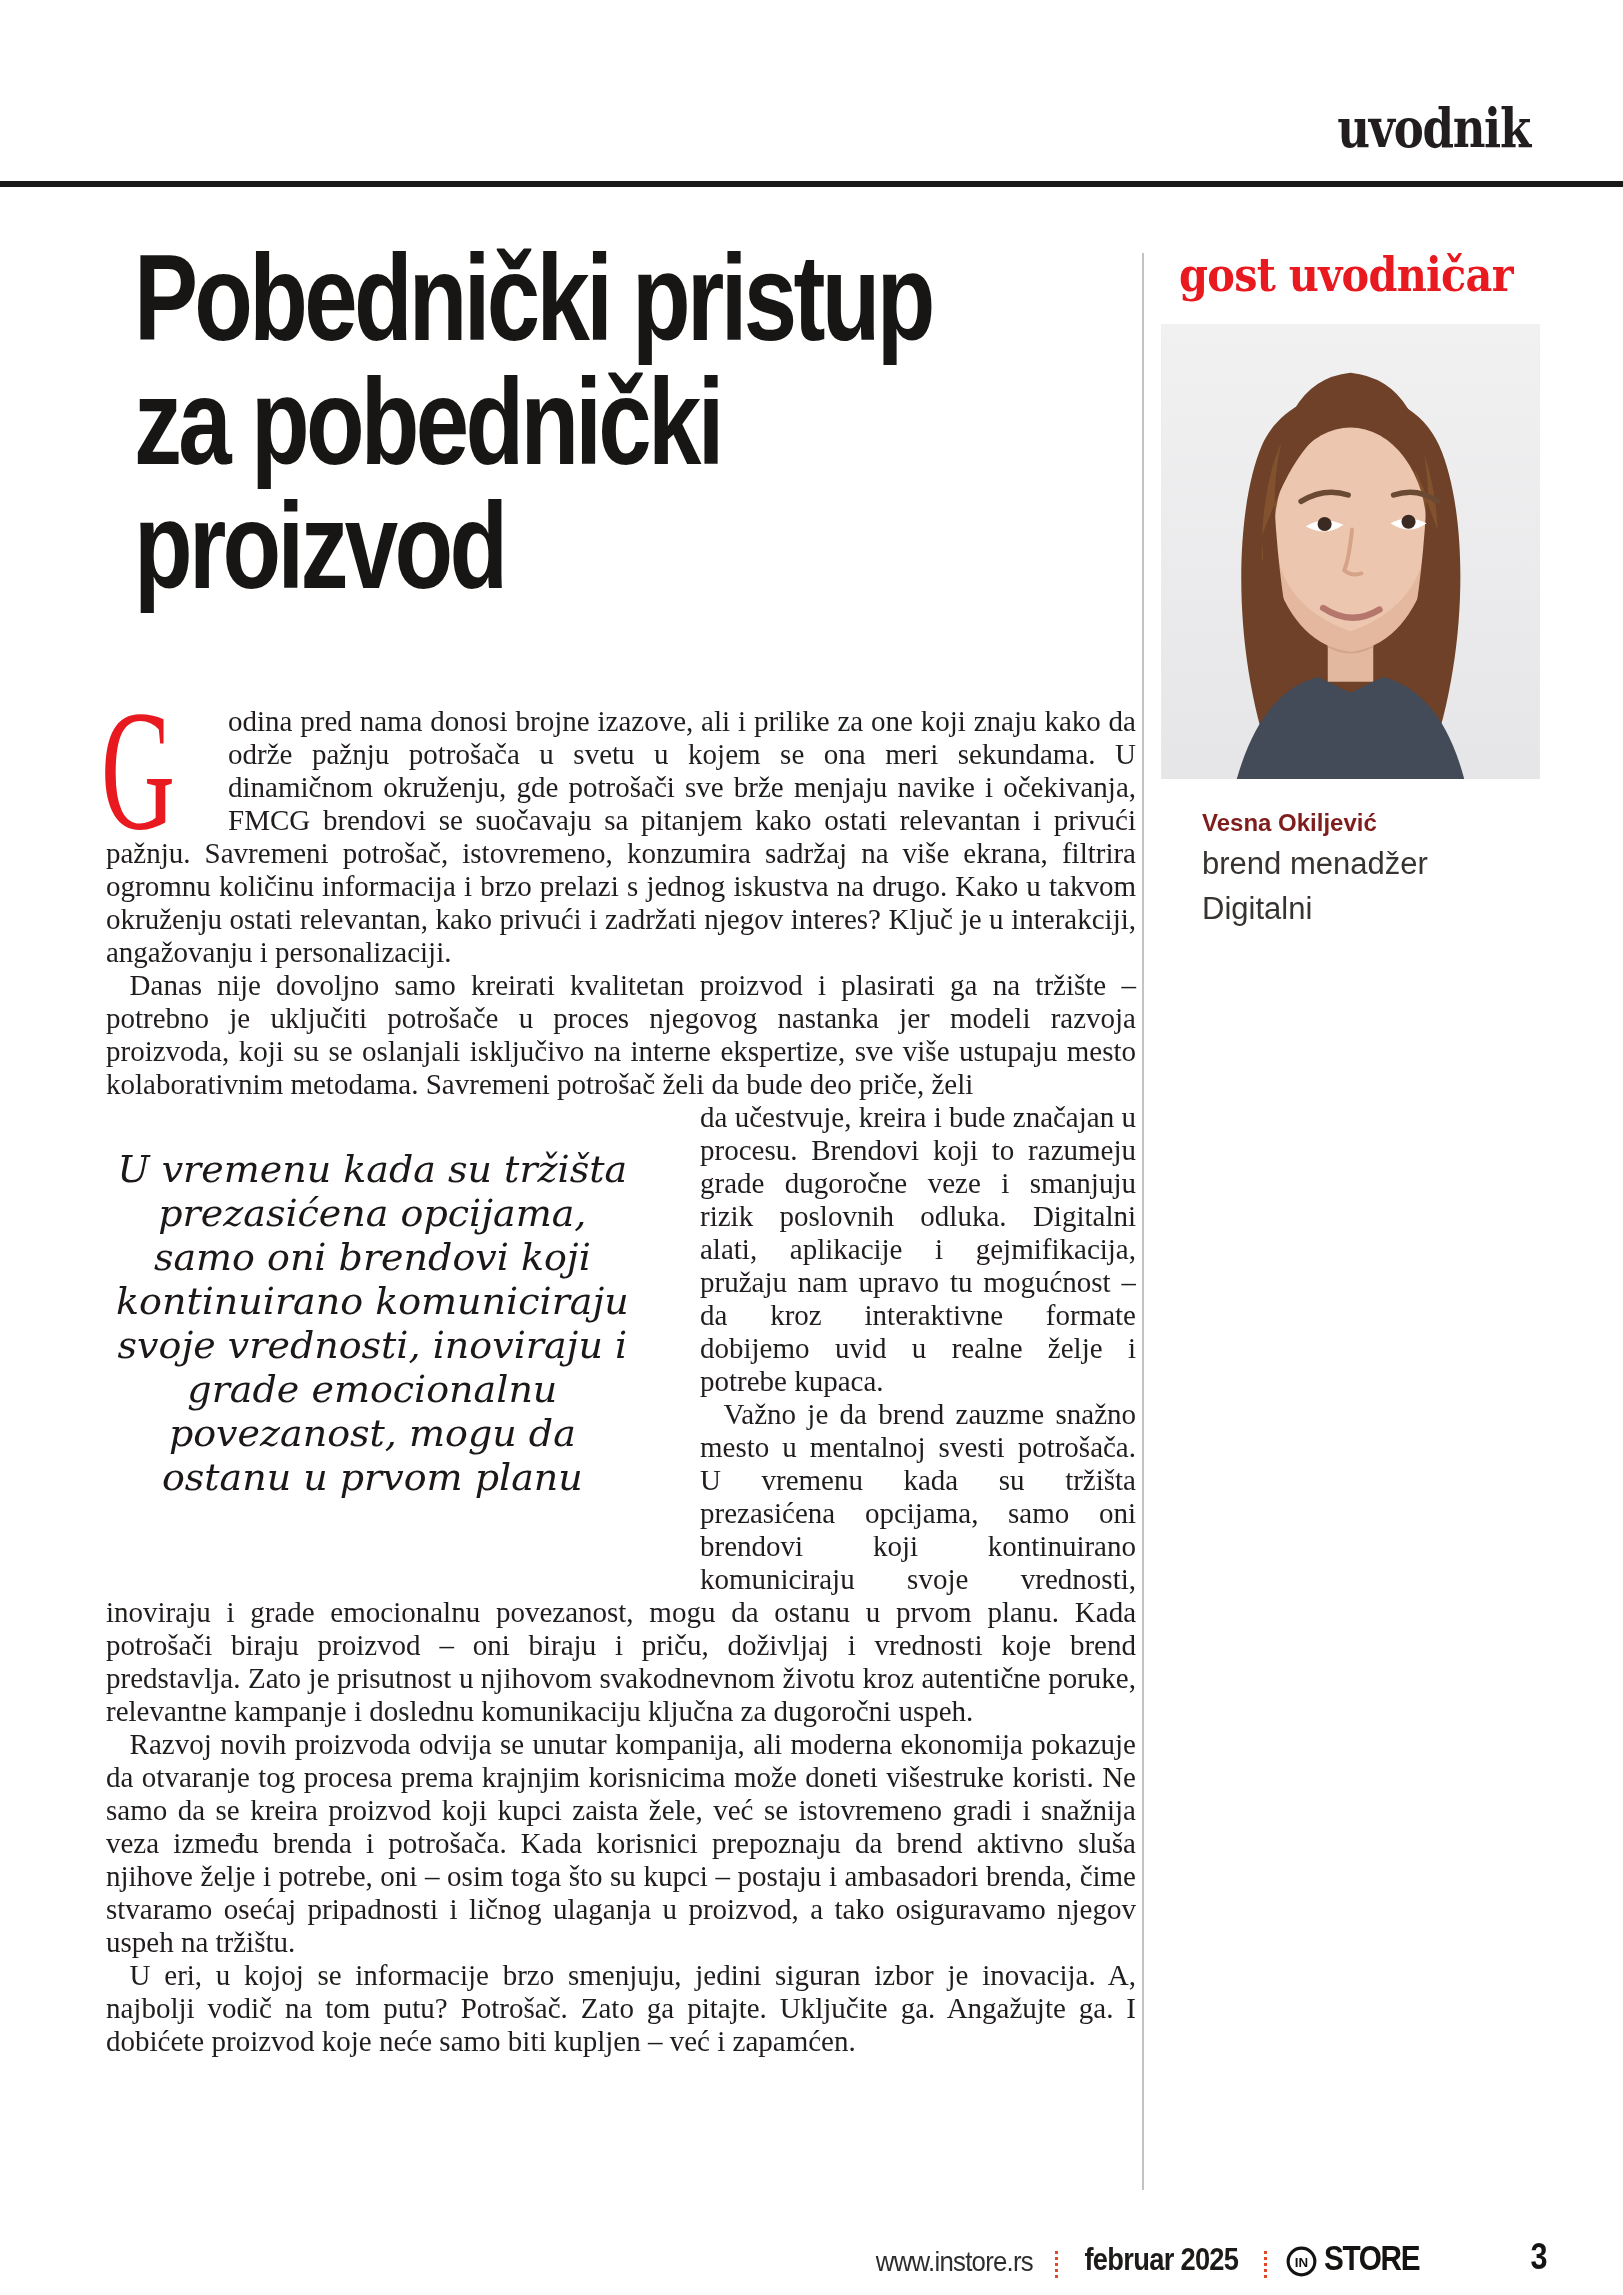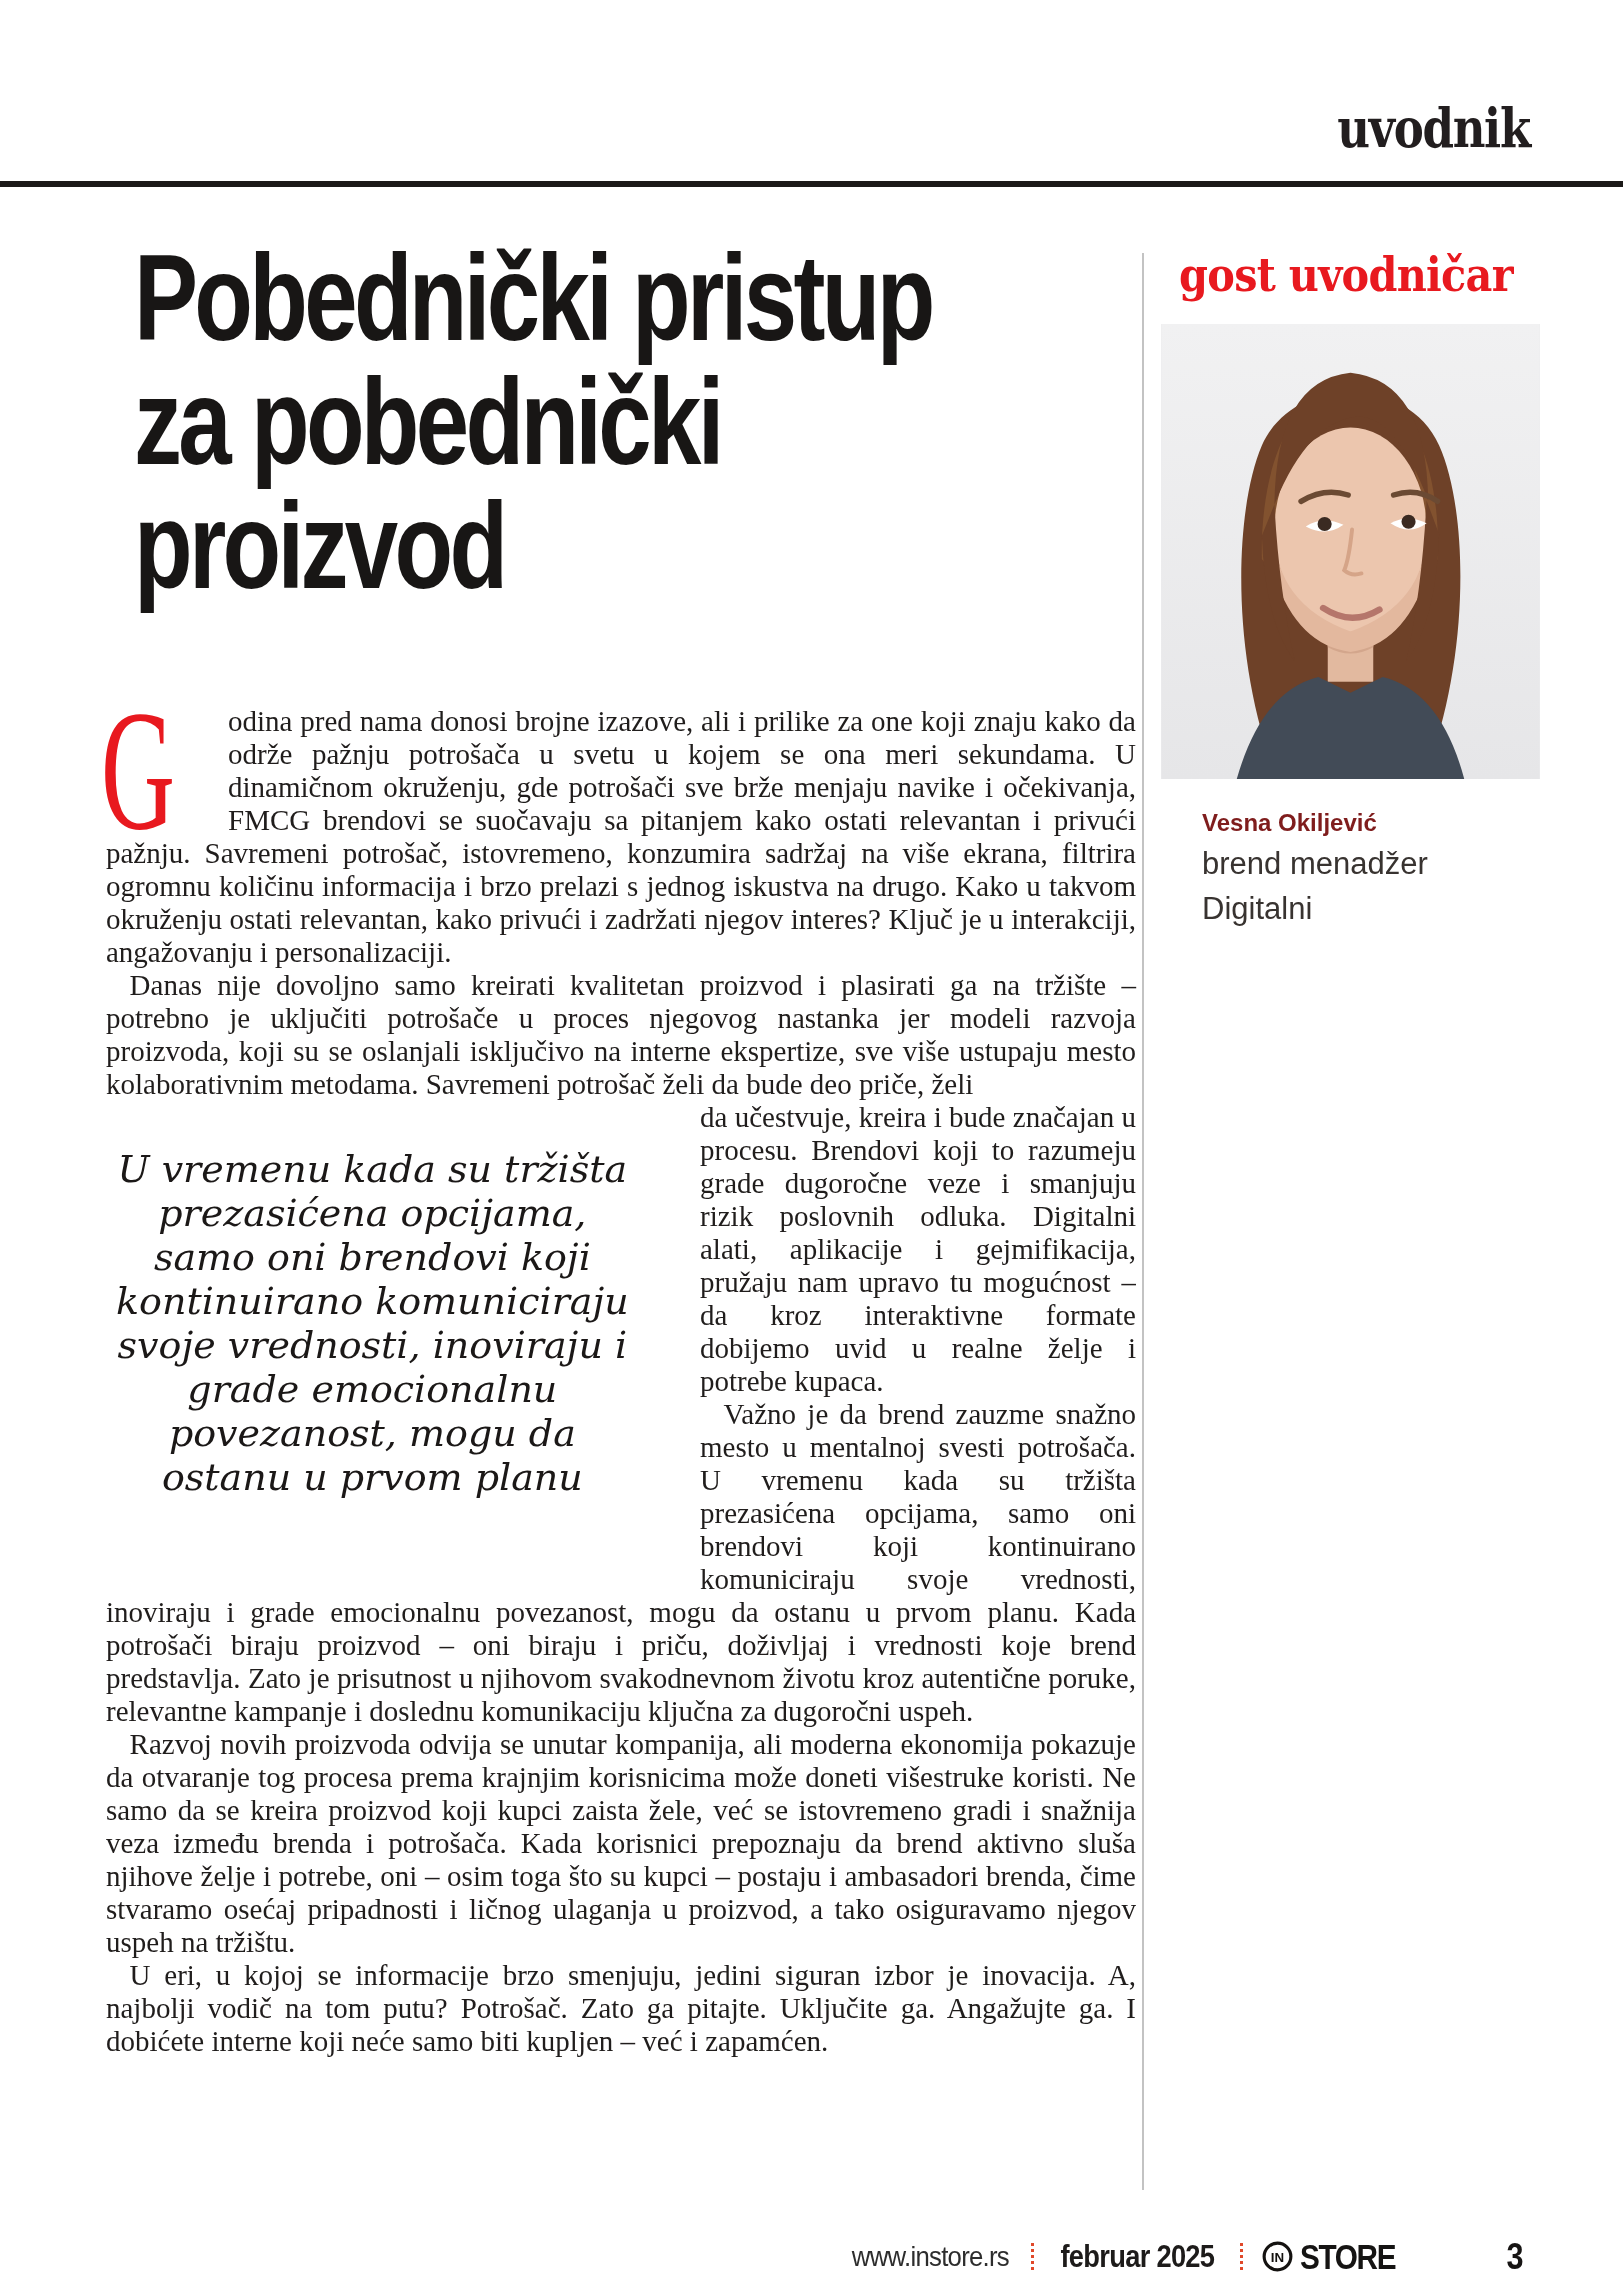--- a/index.html
+++ b/index.html
@@ -71,22 +71,22 @@
     margin:30px 0 0 41px; font-family:"Liberation Sans", sans-serif;
     font-weight:700; font-size:24px; color:#7f1d1d;
   }
   .person-role, .person-company {
     margin:9px 0 0 41px; font-family:"Liberation Sans", sans-serif;
     font-size:31px; color:#383330;
   }
 
   
   .footer {
-    position:absolute; right:98px; bottom:17.3px;
-    display:flex; align-items:center;margin-top:32px;
+    position:absolute; right:74px; bottom:17.3px;
+    display:flex; align-items:flex-end;margin-top:32px;
   }
   .site {
     font-family:"Liberation Sans", sans-serif; font-size:28px; color:#2d2d2d;
     letter-spacing:-0.8px; transform:scaleX(0.92);
   }
   .dot-sep { width:0; height:27px; border-left:3.9px dotted #e0482a; margin:0 15.7px; }
   .issue {
     font-family:"Liberation Sans", sans-serif; font-weight:700; font-size:31px;
     color:#1d1b1a; letter-spacing:-0.8px; transform:scaleX(0.88);
   }
@@ -171,21 +171,21 @@
 
     <p class="p-danas">Danas nije dovoljno samo kreirati kvalitetan proizvod i plasirati ga na tržište – potrebno je uključiti potrošače u proces njegovog nastanka jer modeli razvoja proizvoda, koji su se oslanjali isključivo na interne ekspertize, sve više ustupaju mesto kolaborativnim metodama. Savremeni potrošač želi da bude deo priče, želi</p>
 
     <div class="wrap-zone">
       <blockquote class="pull-quote" style="margin-left:0;">U vremenu kada su tržišta prezasićena opcijama, samo oni brendovi koji kontinuirano komuniciraju svoje vrednosti, inoviraju i grade emocionalnu povezanost, mogu da ostanu u prvom planu</blockquote>
       <p>da učestvuje, kreira i bude značajan u procesu. Brendovi koji to razumeju grade dugoročne veze i smanjuju rizik poslovnih odluka. Digitalni alati, aplikacije i gejmifikacija, pružaju nam upravo tu mogućnost – da kroz interaktivne formate dobijemo uvid u realne želje i potrebe kupaca.</p>
       <p class="p-cont">Važno je da brend zauzme snažno mesto u mentalnoj svesti potrošača. U vremenu kada su tržišta prezasićena opcijama, samo oni brendovi koji kontinuirano komuniciraju svoje vrednosti, inoviraju i grade emocionalnu povezanost, mogu da ostanu u prvom planu. Kada potrošači biraju proizvod – oni biraju i priču, doživljaj i vrednosti koje brend predstavlja. Zato je prisutnost u njihovom svakodnevnom životu kroz autentične poruke, relevantne kampanje i doslednu komunikaciju ključna za dugoročni uspeh.</p>
     </div>
 
     <p class="p-razvoj">Razvoj novih proizvoda odvija se unutar kompanija, ali moderna ekonomija pokazuje da otvaranje tog procesa prema krajnjim korisnicima može doneti višestruke koristi. Ne samo da se kreira proizvod koji kupci zaista žele, već se istovremeno gradi i snažnija veza između brenda i potrošača. Kada korisnici prepoznaju da brend aktivno sluša njihove želje i potrebe, oni – osim toga što su kupci – postaju i ambasadori brenda, čime stvaramo osećaj pripadnosti i ličnog ulaganja u proizvod, a tako osiguravamo njegov uspeh na tržištu.</p>
-    <p class="p-ueri">U eri, u kojoj se informacije brzo smenjuju, jedini siguran izbor je inovacija. A, najbolji vodič na tom putu? Potrošač. Zato ga pitajte. Uključite ga. Angažujte ga. I dobićete interne koji neće samo biti kupljen – već i zapamćen.</p>
+    <p class="p-ueri">U eri, u kojoj se informacije brzo smenjuju, jedini siguran izbor je inovacija. A, najbolji vodič na tom putu? Potrošač. Zato ga pitajte. Uključite ga. Angažujte ga. I dobićete proizvod koje neće samo biti kupljen – već i zapamćen.</p>
   </div>
 
   <div class="footer">
     <span class="site">www.instore.rs</span>
     <span class="dot-sep"></span>
     <span class="issue">februar 2025</span>
     <span class="dot-sep"></span>
     <svg class="logo-icon" viewBox="0 0 42 42" xmlns="http://www.w3.org/2000/svg">
       <circle cx="21" cy="21" r="17" fill="none" stroke="#141210" stroke-width="4"></circle>
       <text x="21" y="28" text-anchor="middle" font-family="Liberation Sans, sans-serif" font-weight="700" font-size="17" fill="#141210">IN</text>

